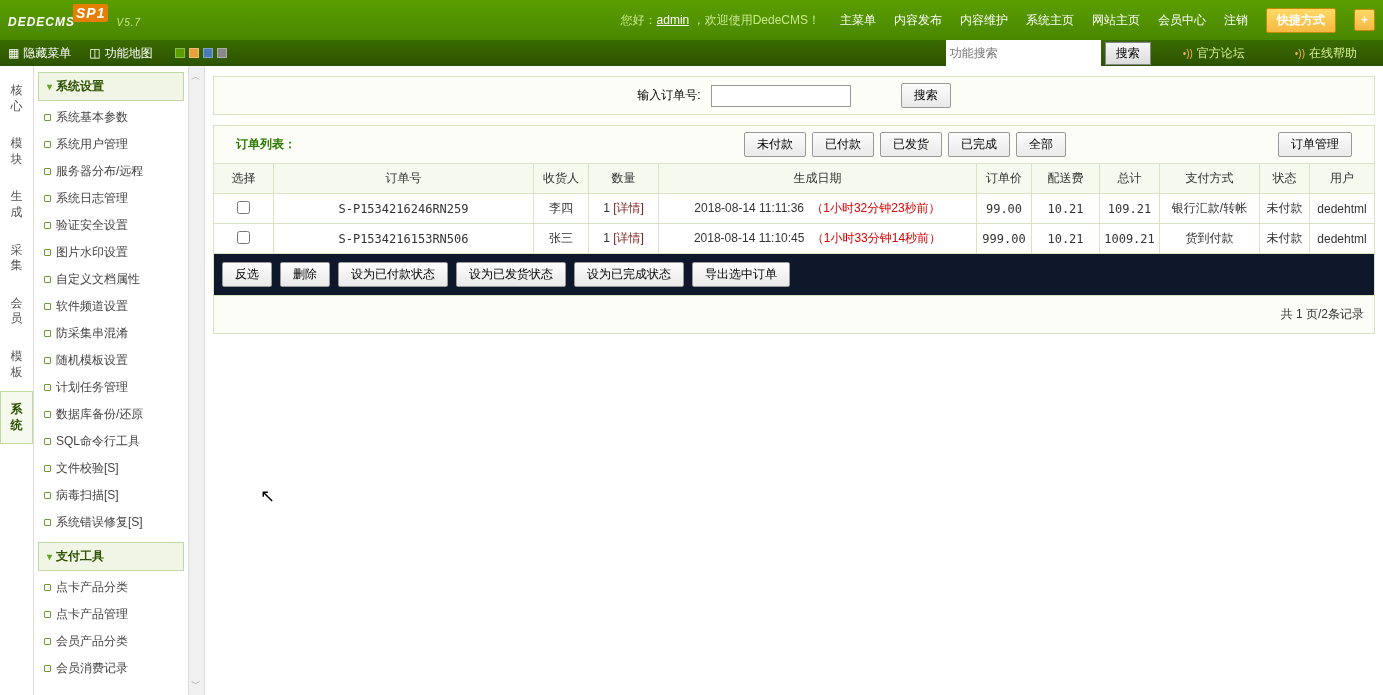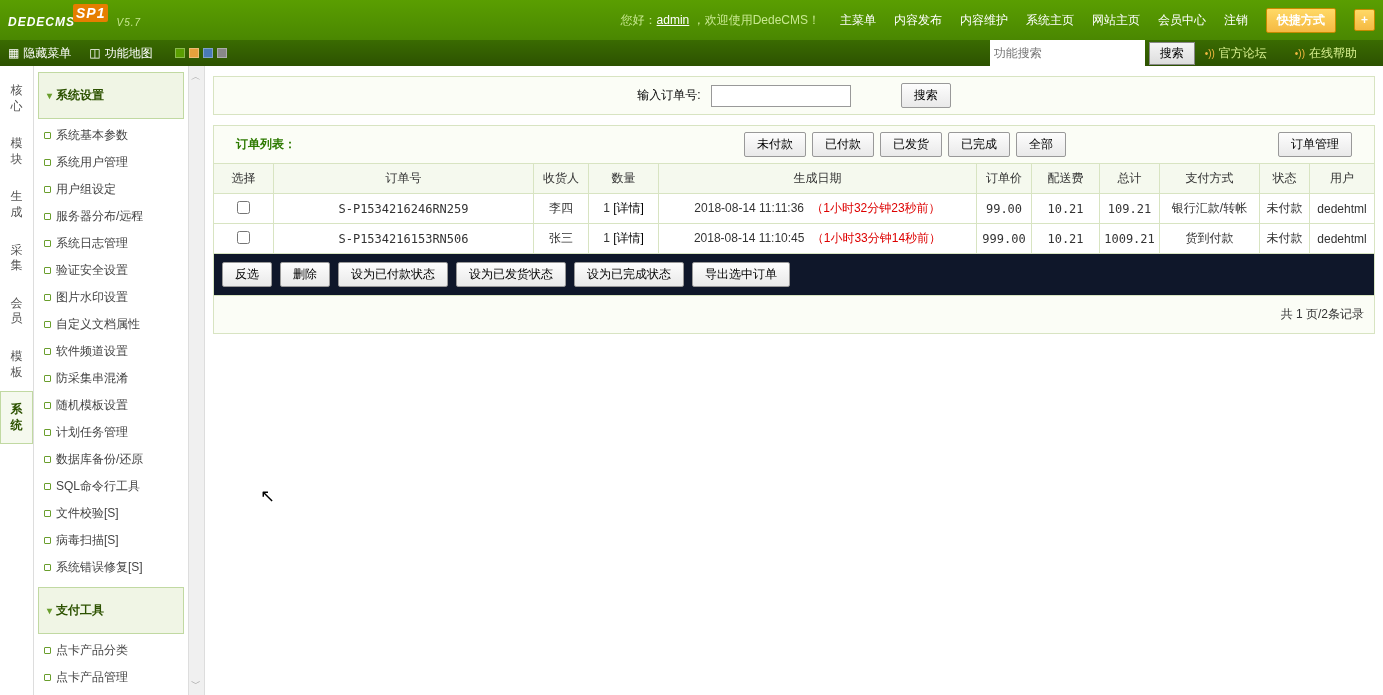--- a/index.html
+++ b/index.html
@@ -13,48 +13,48 @@
 .topnav{display:flex;gap:18px;align-items:center}
 .topnav a{color:#fff;text-decoration:none}
 .quick-btn{background:linear-gradient(#ffd966,#f5b942);border:1px solid #c68a00;padding:3px 10px;color:#6b4a00;font-weight:bold;border-radius:2px;text-decoration:none}
 .plus-btn{background:linear-gradient(#ffd966,#f5b942);border:1px solid #c68a00;padding:3px 6px;color:#6b4a00;font-weight:bold;border-radius:2px;text-decoration:none}
 .subheader{background:linear-gradient(#3a6b01,#2d5201);height:26px;display:flex;align-items:center;padding:0 8px;color:#fff}
 .subheader a{color:#fff;text-decoration:none;margin-right:18px}
 .subheader .colorbox{width:10px;height:10px;display:inline-block;margin-left:4px;border:1px solid rgba(255,255,255,0.3)}
 .subheader .spacer{flex:1}
 .func-search{background:#fff;border:none;width:155px;height:18px;padding:20px 4px;color:#333}
 .search-btn{background:linear-gradient(#f5f5f5,#ddd);border:1px solid #888;padding:2px 10px;margin-left:4px;cursor:pointer}
-.subheader .rlink{color:#d8f090;margin-left:10px}
+.subheader .rlink{color:#d8f090;margin-left:32px}
 .subheader .sound{color:#f5b942;margin-right:4px;font-size:10px}
 .main{display:flex;height:calc(100% - 66px)}
 .vtabs{width:34px;background:#fff;border-right:1px solid #ddd;display:flex;flex-direction:column;padding-top:6px}
 .vtab{padding:10px 4px;text-align:center;color:#555;cursor:pointer;line-height:1.3;border:1px solid transparent}
 .vtab.active{background:#f5f9ee;border:1px solid #c1d9a2;color:#2d5201;font-weight:bold}
 .sidebar{width:155px;background:#fff;border-right:1px solid #ddd;padding:6px 4px;overflow-y:auto}
-.panel-head{background:#f0f5e5;border:1px solid #c1d9a2;padding:14px 8px;color:#2d5201;font-weight:bold;cursor:pointer;margin-bottom:3px}
+.panel-head{background:#f0f5e5;border:1px solid #c1d9a2;padding:5px 8px;color:#2d5201;font-weight:bold;cursor:pointer;margin-bottom:3px}
 .panel-head .arr{color:#6a9e2d;margin-right:4px;font-size:10px}
 .menu-item{padding:5px 4px 5px 18px;color:#444;cursor:pointer;position:relative}
 .menu-item::before{content:"";position:absolute;left:6px;top:10px;width:5px;height:5px;border:1px solid #6a9e2d;border-radius:1px}
 .scrollstrip{width:16px;background:#f0f0f0;border-right:1px solid #ddd;position:relative}
 .scrollstrip .up,.scrollstrip .dn{position:absolute;left:2px;color:#999;font-size:10px}
 .scrollstrip .up{top:4px}
 .scrollstrip .dn{bottom:4px}
 .content{flex:1;padding:10px 8px;overflow:auto}
 .searchbar{border:1px solid #d8e4c2;background:#fbfdf6;padding:6px;display:flex;align-items:center;justify-content:center;gap:10px;margin-bottom:10px}
 .searchbar input{border:1px solid #999;height:22px;width:140px;padding:2px 4px}
 .btn{background:linear-gradient(#fdfdfd,#e9e9e9);border:1px solid #999;padding:3px 12px;cursor:pointer;border-radius:2px}
 .listbar{display:flex;align-items:center;padding:6px 22px;border:1px solid #d8e4c2;border-bottom:none;background:#fbfdf6}
 .listbar .title{color:#2d7a00;font-weight:bold}
 .listbar .filters{margin-left:auto;display:flex;gap:6px}
 table.orders{width:100%;border-collapse:collapse;border:1px solid #d8e4c2}
 table.orders th,table.orders td{border:1px solid #d8e4c2;padding:6px 4px;text-align:center;color:#333}
 table.orders th{background:#f5f9ee;font-weight:normal}
 table.orders .mono{font-family:monospace;font-size:12px}
 table.orders .red{color:#d00}
-table.orders a{color:#000000;text-decoration:none}
+table.orders a{color:#7f1d1d;text-decoration:none}
 .actionbar{border:1px solid #d8e4c2;border-top:none;padding:8px;display:flex;gap:8px;background:#0f172a}
 .pager{border:1px solid #d8e4c2;border-top:none;padding:10px;text-align:right;background:#fbfdf6;color:#333}
 .cursor{position:absolute;left:260px;top:485px;font-size:18px;color:#000;pointer-events:none}
 </style>
 </head>
 <body>
 
 <div class="header">
   <div class="logo">
     <span>DEDECMS</span><span class="badge">SP1</span>
@@ -100,21 +100,20 @@
     <div class="vtab">采集</div>
     <div class="vtab">会员</div>
     <div class="vtab">模板</div>
     <div class="vtab active">系统</div>
   </div>
 
   <div class="sidebar">
     <div class="panel-head"><span class="arr">▾</span><span>系统设置</span></div>
     <div class="menu-item">系统基本参数</div>
     <div class="menu-item">系统用户管理</div>
-    <div class="menu-item">用户组设定</div>
     <div class="menu-item">服务器分布/远程</div>
     <div class="menu-item">系统日志管理</div>
     <div class="menu-item">验证安全设置</div>
     <div class="menu-item">图片水印设置</div>
     <div class="menu-item">自定义文档属性</div>
     <div class="menu-item">软件频道设置</div>
     <div class="menu-item">防采集串混淆</div>
     <div class="menu-item">随机模板设置</div>
     <div class="menu-item">计划任务管理</div>
     <div class="menu-item">数据库备份/还原</div>

